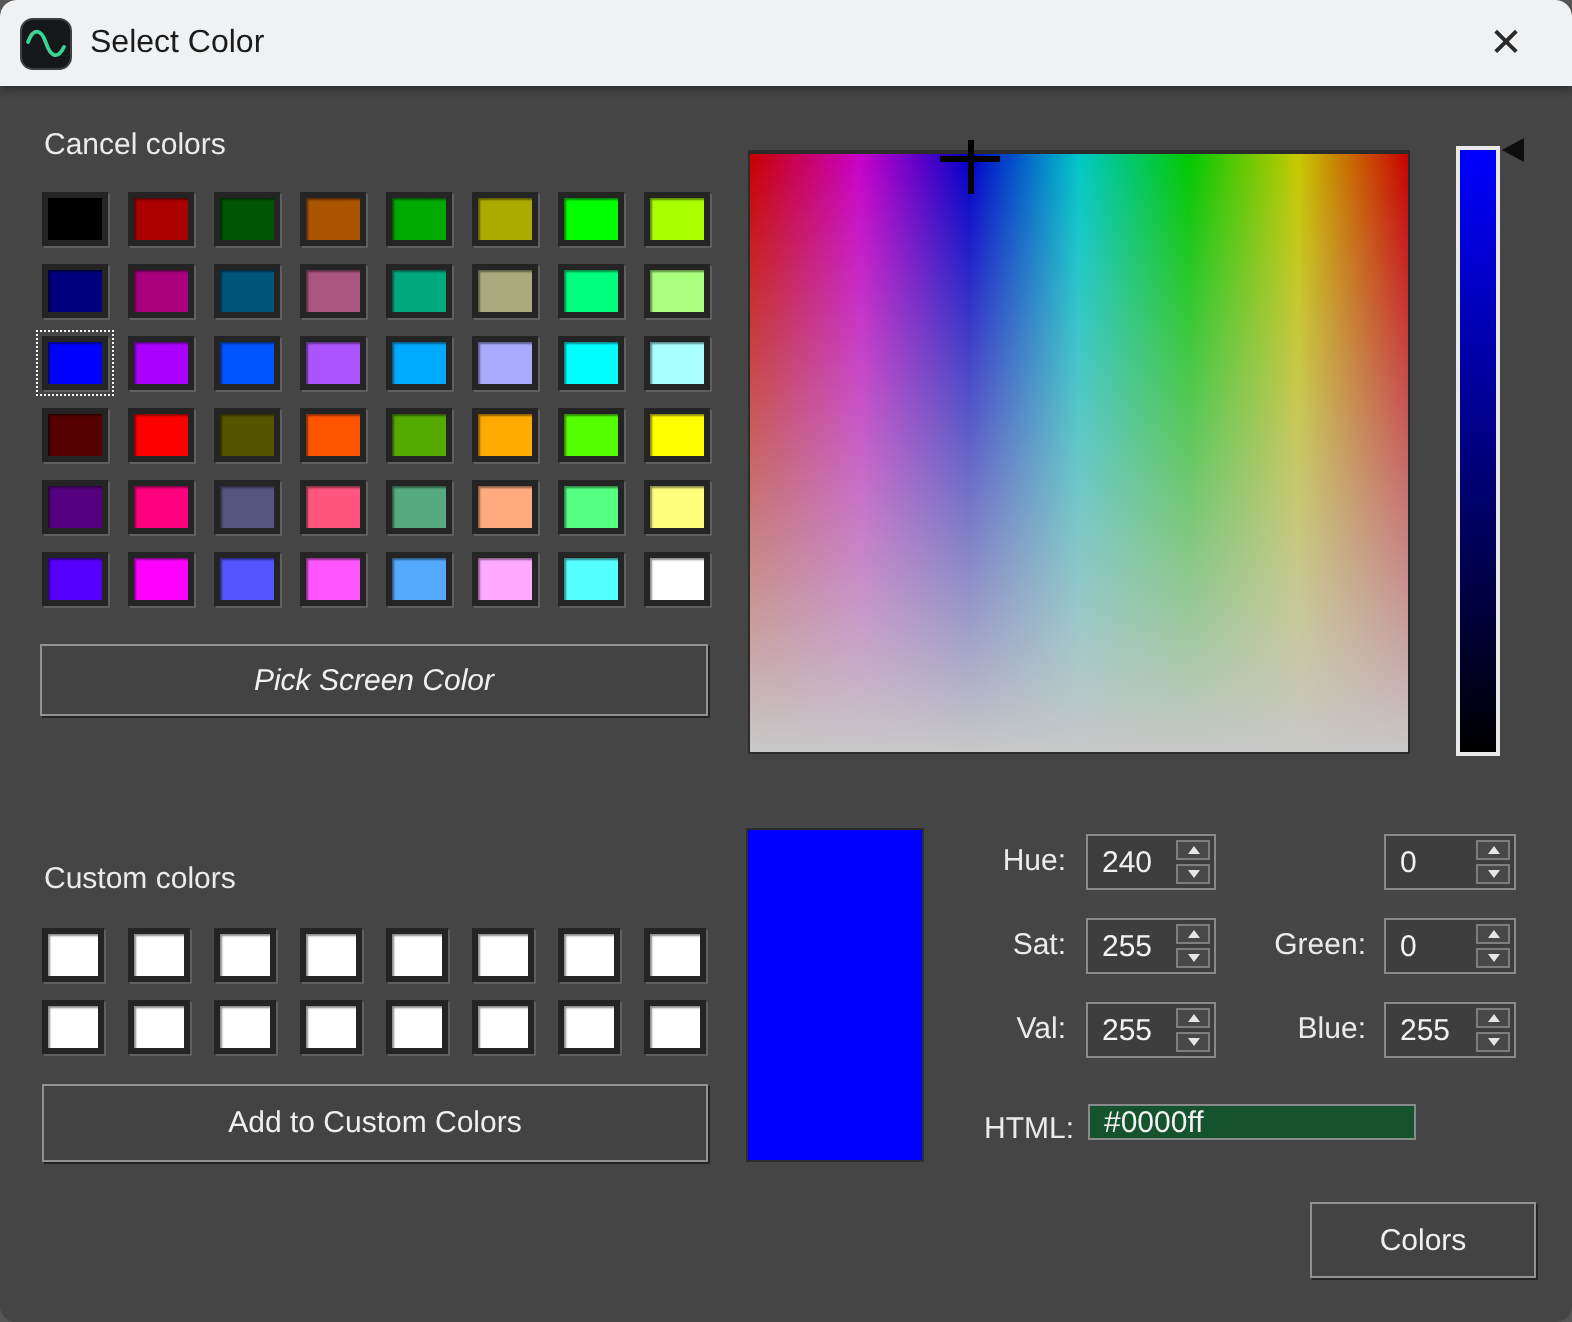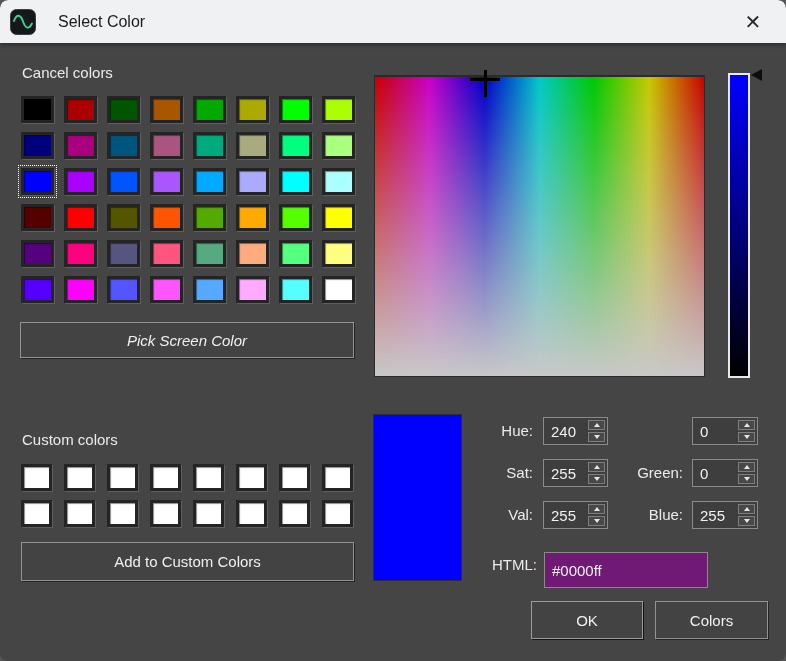--- a/index.html
+++ b/index.html
@@ -9,21 +9,21 @@
     border-radius:8px; overflow:hidden; color:#e9e9e9;
   }
   
   #titlebar {
     position:absolute; left:0; top:0; width:786px; height:43px;
     background:#eff1f2; border-radius:8px 8px 0 0;
     display:flex; align-items:center; box-shadow:0 2px 4px rgba(0,0,0,0.35);
     z-index:5;
   }
   #app-icon { width:26px; height:26px; margin-left:10px; }
-  #title-text { margin-left:22px; font-size:16px; color:#1b1b1b; }
+  #title-text { margin-left:9px; font-size:16px; color:#1b1b1b; }
   #close-btn {
     position:absolute; right:14px; top:5px; width:38px; height:33px;
     display:flex; align-items:center; justify-content:center;
     font-size:20px; font-weight:300; color:#2a2a2a; cursor:pointer;
   }
   
   .section-label { position:absolute; font-size:15px; color:#ebebeb; }
   
   .swatch-grid { position:absolute; display:grid; }
   #basic-grid { left:21px; top:96px; grid-template-columns:repeat(8,33px);
@@ -78,22 +78,22 @@
     color:#f2f2f2; font-size:15px; font-family:"Liberation Sans", sans-serif; padding-left:7px;
   }
   .spin-btns { width:21px; display:flex; flex-direction:column; justify-content:space-between; padding:2px 2px; }
   .spin-up,.spin-down {
     height:10px; background:#484848; border:1px solid #7e7e7e;
     display:flex; align-items:center; justify-content:center; cursor:pointer;
   }
   .tri-up { width:0; height:0; border-left:3px solid transparent; border-right:3px solid transparent; border-bottom:4px solid #e6e6e6; }
   .tri-down { width:0; height:0; border-left:3px solid transparent; border-right:3px solid transparent; border-top:4px solid #e6e6e6; }
   #html-input {
-    position:absolute; left:544px; top:552px; width:164px; height:36px;
-    background:#701a75; border:1px solid #8a8a8a; color:#f2f2f2;
+    position:absolute; left:544px; top:552px; width:164px; height:18px;
+    background:#14532d; border:1px solid #8a8a8a; color:#f2f2f2;
     font-size:15px; font-family:"Liberation Sans", sans-serif; padding-left:7px; outline:none;
   }
 </style>
 </head>
 <body>
 
 <div id="dialog">
 
   <div id="titlebar">
     <svg id="app-icon" viewBox="0 0 26 26">
@@ -265,16 +265,15 @@
         </div>
       <div class="spin-down">
           <div class="tri-down"></div>
         </div>
     </div>
   </div>
 
   <div class="field-label" style="left:437px; top:551px; width:100px;">HTML:</div>
   <input id="html-input" value="#0000ff" style="">
 
-  <button id="ok-btn" class="push-btn">OK</button>
   <button id="cancel-btn" class="push-btn">Colors</button>
 
 </div>
 
 </body></html>

